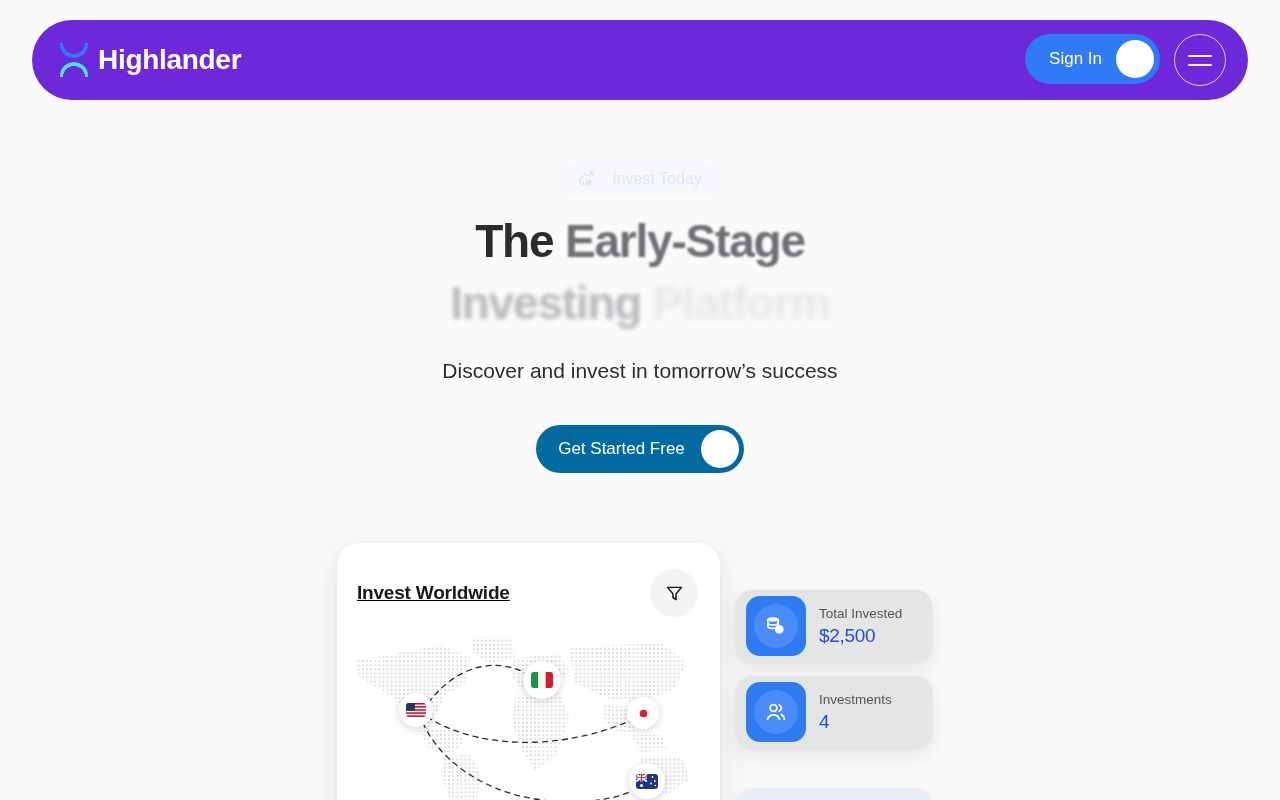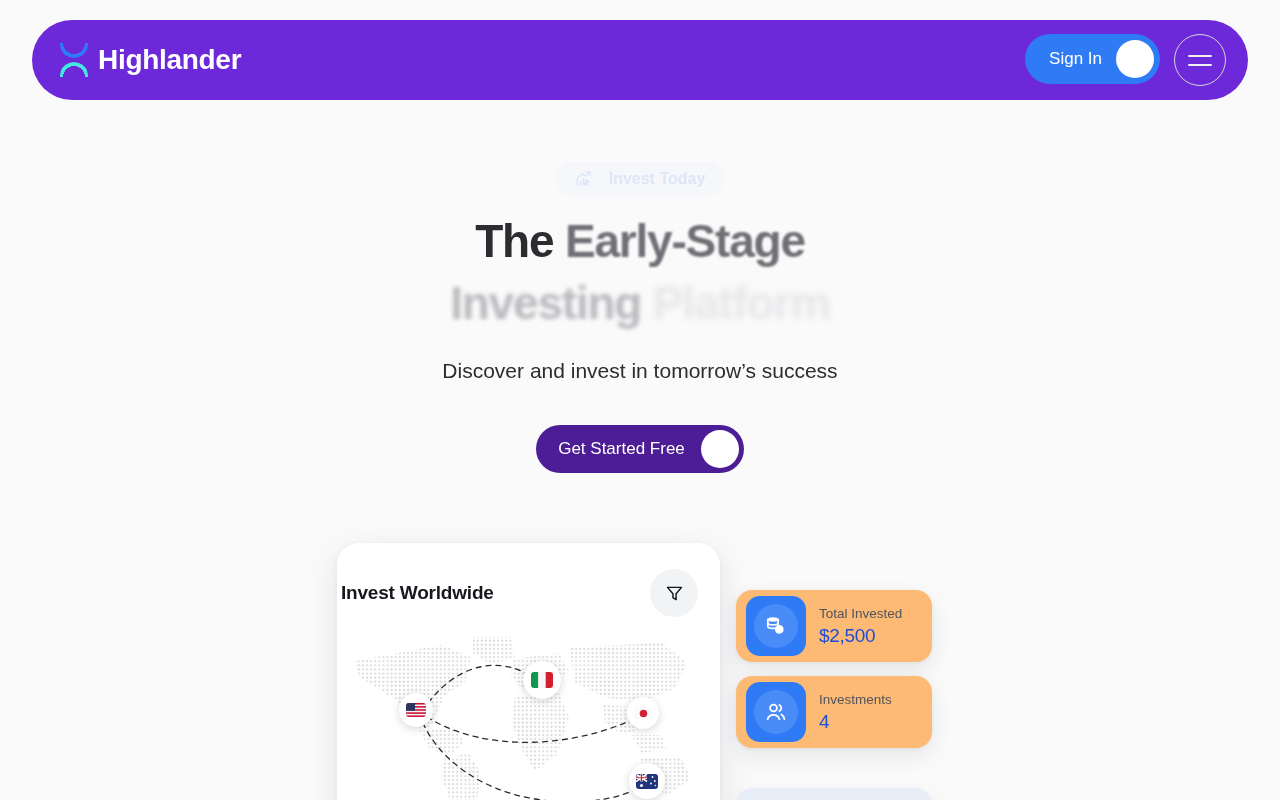--- a/index.html
+++ b/index.html
@@ -49,78 +49,79 @@
     cursor:pointer;
   }
   .menu-btn span { display:block; width:24px; height:2px; background:#f0f0f0; border-radius:2px; }
 
   
   .hero { position:absolute; left:0; top:100px; width:1280px; text-align:center; }
   .badge {
     display:inline-flex; align-items:center; gap:16px;
     height:34px; padding:0 18px; border-radius:17px;
     background:#f3f6fb; border:1px solid #eef1f6;
-    color:#c3d6f3; font-size:16px; font-weight:700;
+    color:#c3d6f3; font-size:16px; font-weight:400;
     opacity:.55; filter:blur(.35px);
     margin-top:62px;
   }
   .badge svg { display:block; }
 
   .headline {
     font-size:46px; font-weight:700; letter-spacing:-1.2px;
     line-height:62px; margin-top:14px;
   }
   .w1 { color:#2b2b30; }
   .w2 { color:#6f6f75; filter:blur(1.1px); }
   .w3 { color:#b9b9be; filter:blur(2.2px); }
   .w4 { color:#e6e6e9; filter:blur(3.2px); }
 
   .subtitle {
     margin-top:20px; font-size:21px; line-height:33px;
     color:#2c2c31; font-weight:400;text-align:center;
   }
 
   .cta {
-    margin-top:38px; height:48px; background:#4c1d95; border:none;
+    margin-top:38px; height:48px; background:#0369a1; border:none;
     border-radius:24px; display:inline-flex; align-items:center; gap:16px;
     padding:0 5px 0 22px; cursor:pointer;
   }
   .cta .lbl { color:#fff; font-size:17px; }
   .cta .knob { width:38px; height:38px; border-radius:50%; background:#fff; }
 
   
   .map-card {
     position:absolute; left:337px; top:543px; width:383px; height:290px;
     background:#fff; border-radius:22px;
     box-shadow:0 10px 34px rgba(20,30,60,.10), 0 2px 6px rgba(20,30,60,.05);
     overflow:hidden;
   }
   .map-head {
     display:flex; align-items:center; justify-content:space-between;
-    padding:26px 22px 0 4px;
+    padding:26px 22px 0 20px;
+    text-decoration:underline;
   }
   .map-title { font-size:19px; font-weight:600; color:#16181d; letter-spacing:-.2px; }
   .filter-btn {
     width:48px; height:48px; border-radius:50%; background:#f1f3f5; border:none;
     display:flex; align-items:center; justify-content:center; cursor:pointer;
   }
   .map-wrap { position:relative; margin-top:14px; height:185px; }
   .map-wrap svg.worldmap { position:absolute; left:8px; top:0; }
   .flag {
     position:absolute; border-radius:50%; background:#fff;
     box-shadow:0 2px 8px rgba(0,0,0,.16);
     display:flex; align-items:center; justify-content:center;
     font-size:14px; line-height:1;
   }
   .flag svg { border-radius:3px; display:block; }
 
   
   .stat {
     position:absolute; left:736px; width:196px; height:72px;
-    background:#fdba74; border-radius:16px;
+    background:#e5e5e5; border-radius:16px;
     box-shadow:0 8px 22px rgba(20,30,60,.09), 0 1px 4px rgba(20,30,60,.05);
     display:flex; align-items:center; gap:13px; padding:0 10px;
   }
   #stat-0 { top:590px; }
   #stat-1 { top:676px; }
   .stat-ico {
     width:60px; height:60px; border-radius:14px; background:#2f7bf6;
     display:flex; align-items:center; justify-content:center; flex:0 0 60px;
   }
   .stat-ico .disc {

